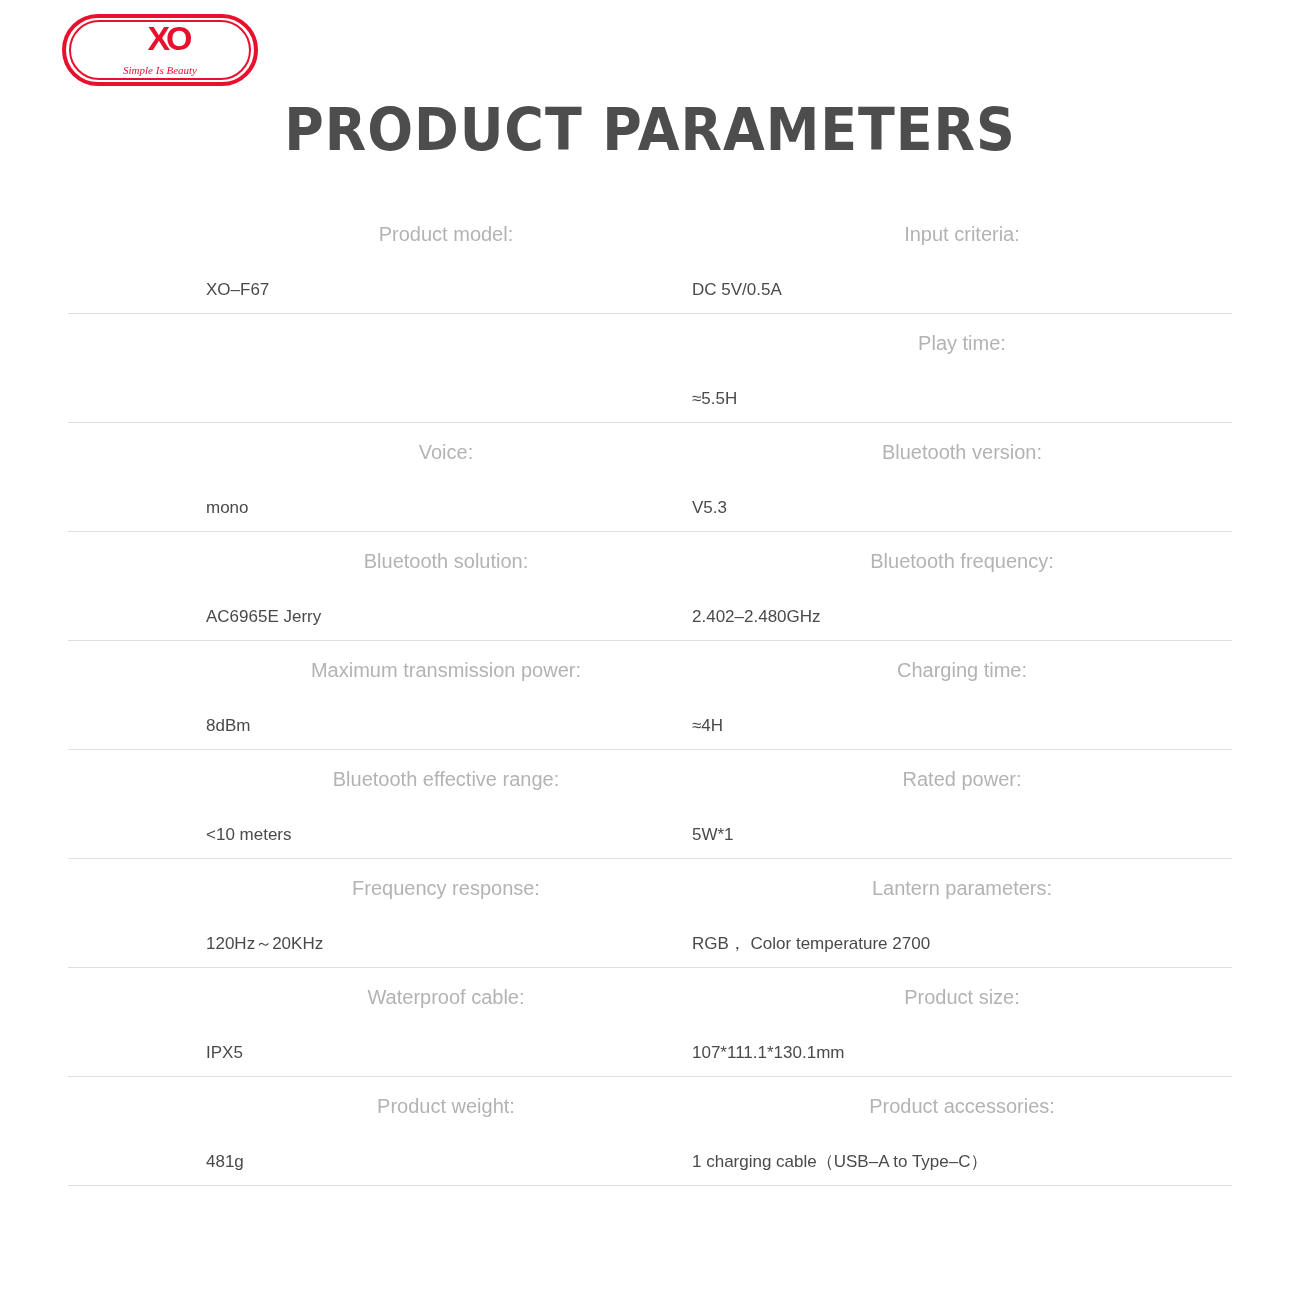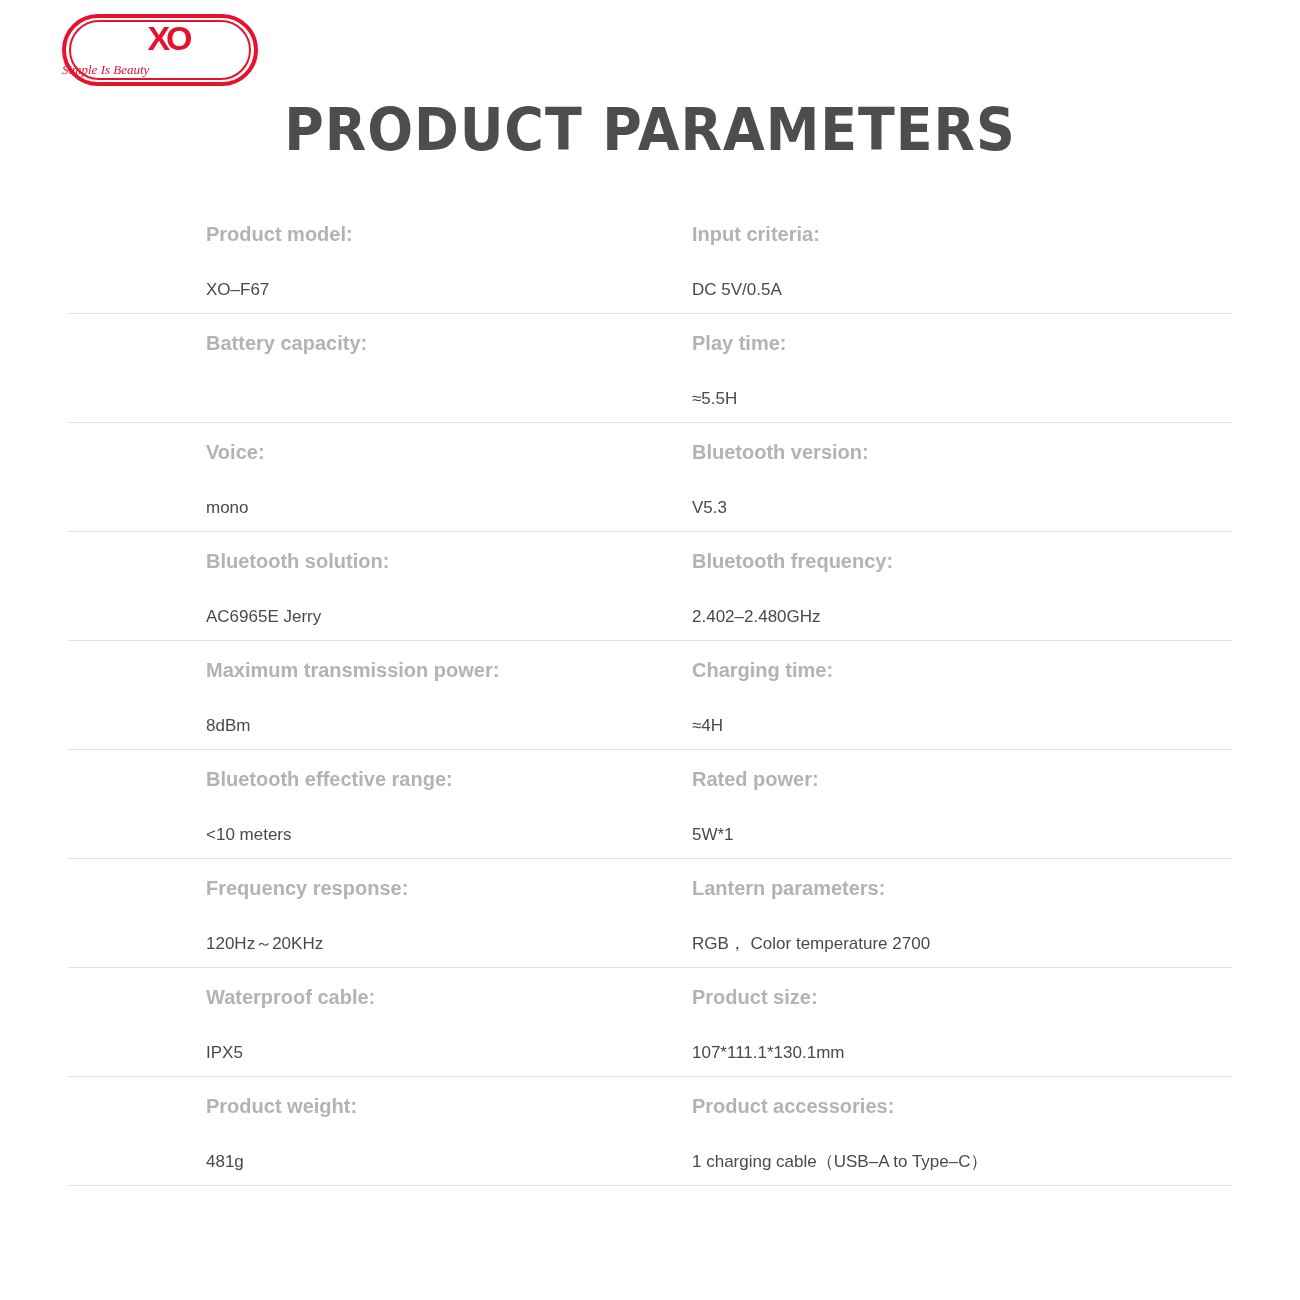--- a/index.html
+++ b/index.html
@@ -52,23 +52,24 @@
     font-size: 34px;
     letter-spacing: -4px;
     color: #e8112d;
     line-height: 34px;
   }
   .logo-tag {
     position: absolute;
     bottom: 9px;
     left: 0;
     right: 0;
+    text-align: center;
     font-family: "Liberation Serif", serif;
     font-style: italic;
-    font-size: 13px;
+    font-size: 11px;
     color: #e8112d;
     line-height: 14px;
   }
 
   
   .page-title {
     position: absolute;
     top: 96px;
     left: 0;
     width: 1300px;
@@ -105,21 +106,22 @@
     padding-left: 138px;
   }
   .spec-cell.right {
     width: 546px;
     padding-left: 6px;
   }
   .spec-label {
     font-size: 20px;
     color: #b3b3b3;
     line-height: 26px;
-    font-weight: bold;
+    font-weight: normal;
+    text-align: center;
   }
   .spec-value {
     font-size: 17px;
     color: #4a4a4a;
     line-height: 22px;
     margin-top: 32px;
     font-weight: normal;
   }
 </style>
 </head>
@@ -140,21 +142,20 @@
         <div class="spec-label">Product model:</div>
         <div class="spec-value">XO–F67</div>
       </div>
       <div class="spec-cell right">
         <div class="spec-label">Input criteria:</div>
         <div class="spec-value">DC 5V/0.5A</div>
       </div>
     </div>
     <div class="spec-row">
       <div class="spec-cell left">
-        <div class="spec-label">Battery capacity:</div>
       </div>
       <div class="spec-cell right">
         <div class="spec-label">Play time:</div>
         <div class="spec-value">≈5.5H</div>
       </div>
     </div>
     <div class="spec-row">
       <div class="spec-cell left">
         <div class="spec-label">Voice:</div>
         <div class="spec-value">mono</div>

